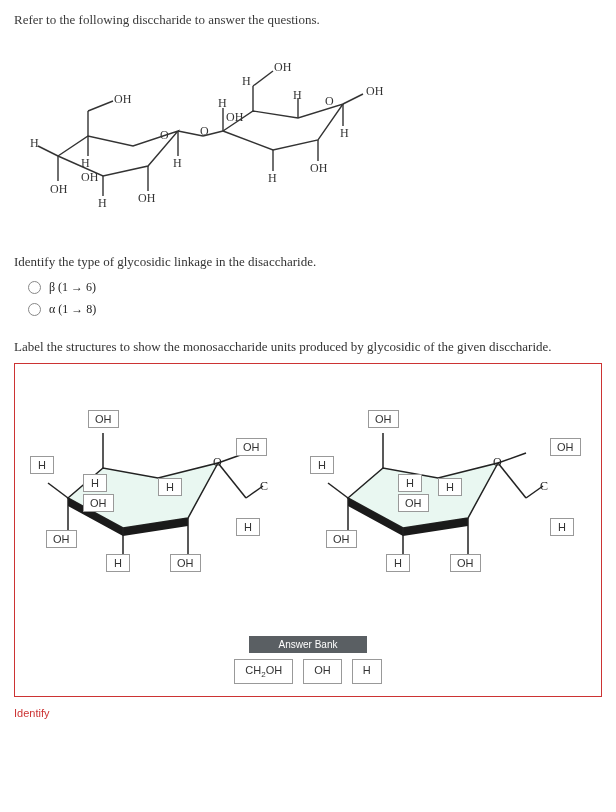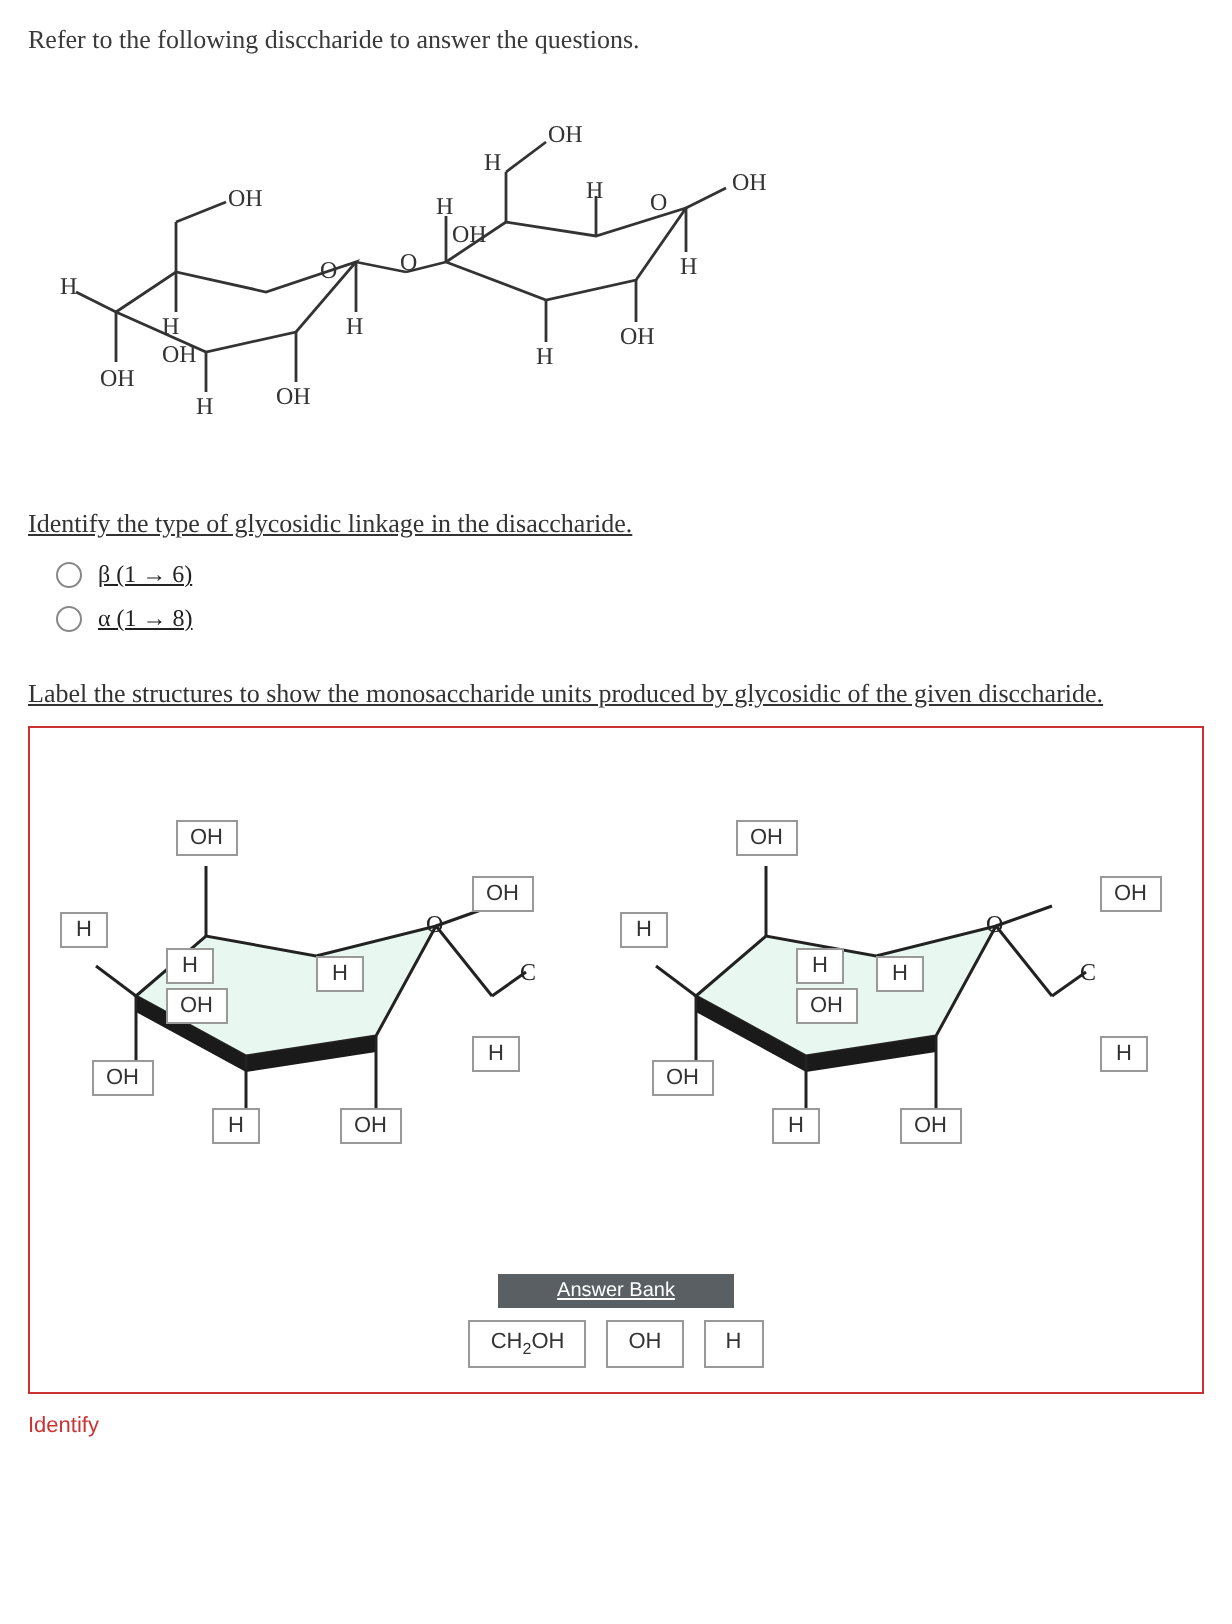--- a/index.html
+++ b/index.html
@@ -18,22 +18,22 @@
     width: 560px;
     height: 200px;
     margin: 0 auto 18px auto;
   }
   .mol-area .lbl {
     position: absolute;
     font-size: 12px;
     font-family: Georgia, serif;
     color: #333;
   }
-  .question { margin: 14px 0 10px 0; color: #333; text-decoration: underline; }
-  .options { margin-left: 14px; text-decoration: underline; }
+  .question { margin: 14px 0 10px 0; color: #333; }
+  .options { margin-left: 14px; }
   .opt {
     display: flex;
     align-items: center;
     gap: 8px;
     margin: 7px 0;
     font-size: 12px;
   }
   .radio {
     width: 13px; height: 13px;
     border: 1px solid #888;
@@ -78,21 +78,20 @@
     text-align: center;
   }
   .bank-title {
     background: #5a5f63;
     color: #fff;
     font-size: 10px;
     display: inline-block;
     padding: 3px 30px;
     margin-bottom: 6px;
     font-family: Arial, sans-serif;
-    text-decoration: underline;
   }
   .bank-row {
     display: flex;
     justify-content: center;
     gap: 10px;
   }
   .bank-item {
     border: 1px solid #999;
     background: #fff;
     font-size: 11px;

